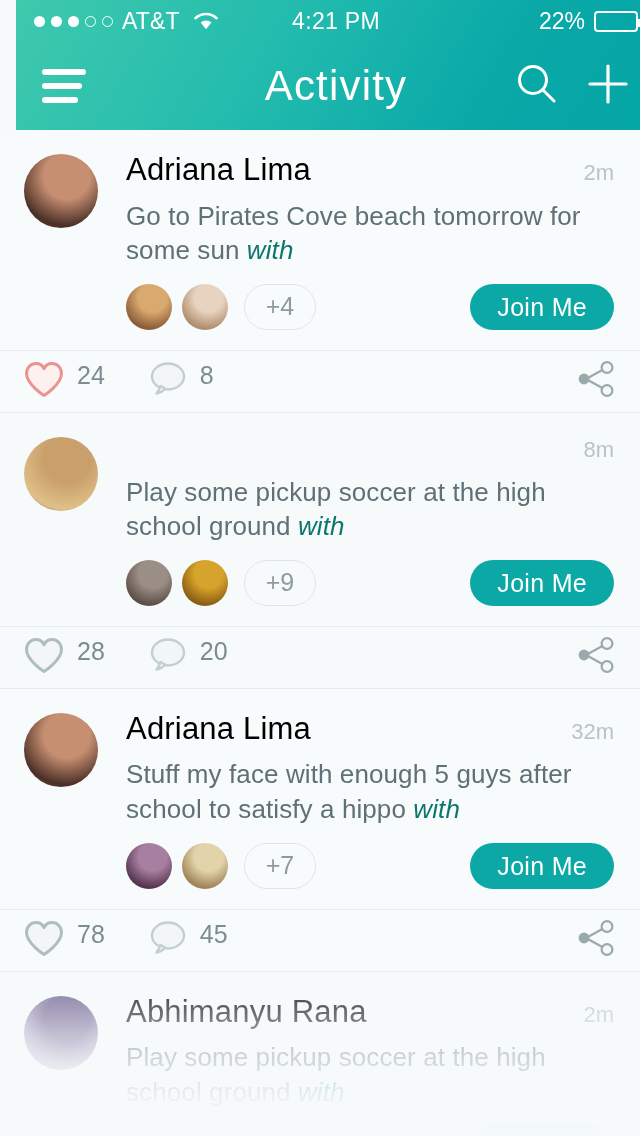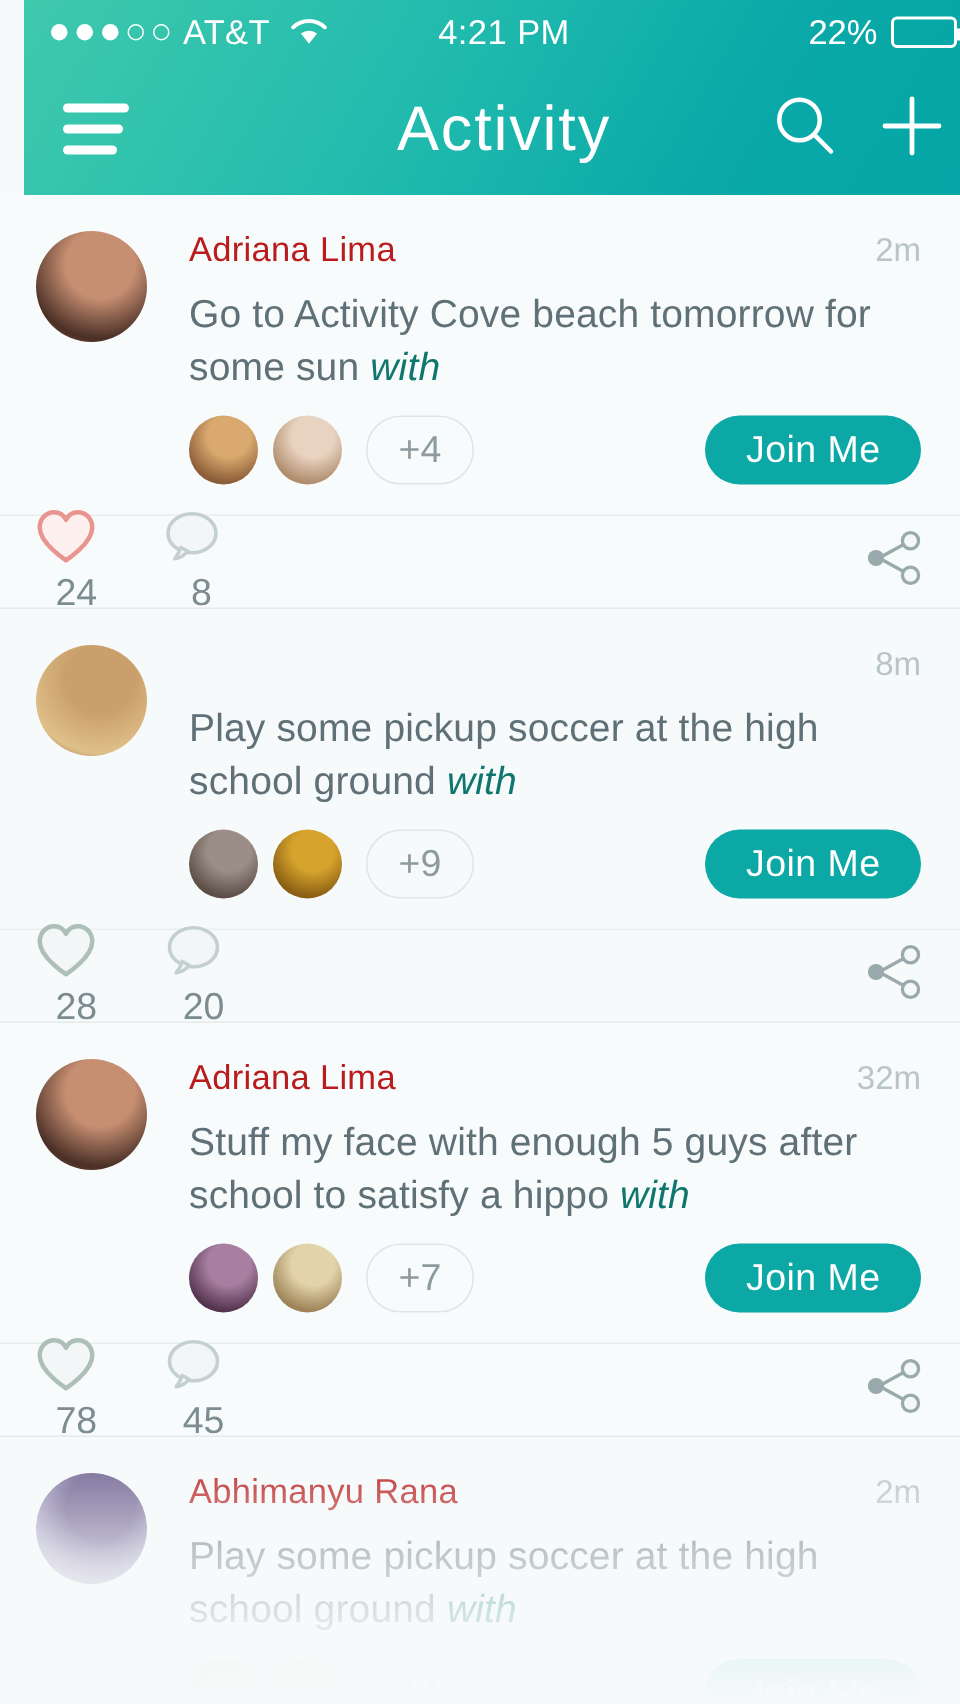--- a/index.html
+++ b/index.html
@@ -71,21 +71,21 @@
   .card-main{ display:flex; padding:24px 24px 0 24px; }
   .avatar{
     width:74px; height:74px; border-radius:50%; flex:0 0 74px;
     background-size:cover; background-position:center top; overflow:hidden;
     position:relative;
   }
   .card-body{ flex:1; padding-left:28px; padding-right:2px; min-width:0; }
 
   .row-name{ display:flex; align-items:baseline; }
   .uname{
-    font-size:23px; color:#b91c1c; font-weight:400; letter-spacing:.2px;
+    font-size:31px; color:#000000; font-weight:400; letter-spacing:.2px;
     line-height:1.05; white-space:nowrap;
   }
   .time{ margin-left:auto; font-size:22px; color:#b9c4c6; padding-left:12px; }
 
   .desc{
     margin-top:12px; font-size:26px; line-height:1.33; color:#5f7076;
     letter-spacing:.1px;
   }
   .desc .with{ color:#0f766e; font-style:italic; }
 
@@ -103,21 +103,21 @@
     margin-left:auto; background:#0ba8a5; color:#ffffff;
     border:none; border-radius:23px; height:46px; padding:0 27px;
     font-size:25px; font-family:"Liberation Sans", sans-serif;
     letter-spacing:.3px; cursor:pointer; line-height:46px;
   }
 
   .card-actions{
     margin-top:20px; border-top:1px solid #e8edee;
     height:62px; display:flex; align-items:center; padding:0 24px;
   }
-  .act{ display:flex; align-items:center; margin-right:44px; cursor:pointer;flex-direction:column; }
+  .act{ display:flex; margin-right:44px; cursor:pointer; }
   .act .cnt{ font-size:25px; color:#7c8c90; margin-left:13px; }
   .share-wrap{ margin-left:auto; cursor:pointer; display:flex; align-items:center; }
 
   
   .fade{
     position:absolute; left:0; bottom:0; width:640px; height:175px;
     background:linear-gradient(to bottom, rgba(247,250,251,0) 0%, rgba(247,250,251,.62) 42%, rgba(247,250,251,.93) 78%, rgba(247,250,251,1) 100%);
     pointer-events:none; z-index:5;
   }
 </style>
@@ -180,21 +180,21 @@
 
   <div class="feed" id="feed">
       <div class="card">
         <div class="card-main">
           <div class="avatar" style="background-image:radial-gradient(circle at 58% 30%, #c78f72 0%, #c78f72 34%, #4a2f26 74%, #8a5a40 100%)"></div>
           <div class="card-body">
             <div class="row-name">
               <span class="uname">Adriana Lima</span>
               <span class="time">2m</span>
             </div>
-            <div class="desc"><span>Go to Activity Cove beach tomorrow for some sun</span> <span class="with">with</span></div>
+            <div class="desc"><span>Go to Pirates Cove beach tomorrow for some sun</span> <span class="with">with</span></div>
             <div class="row-friends">
               <span class="mini" style="background-image:radial-gradient(circle at 58% 30%, #d9a96f 0%, #d9a96f 34%, #8c5c38 74%, #8c5c38 100%)"></span>
               <span class="mini" style="background-image:radial-gradient(circle at 58% 30%, #e8d2c0 0%, #e8d2c0 34%, #b08d6d 74%, #b08d6d 100%)"></span>
               <span class="more-pill">+4</span>
               <button class="join-btn">Join Me</button>
             </div>
           </div>
         </div>
         <div class="card-actions">
           <span class="act">

